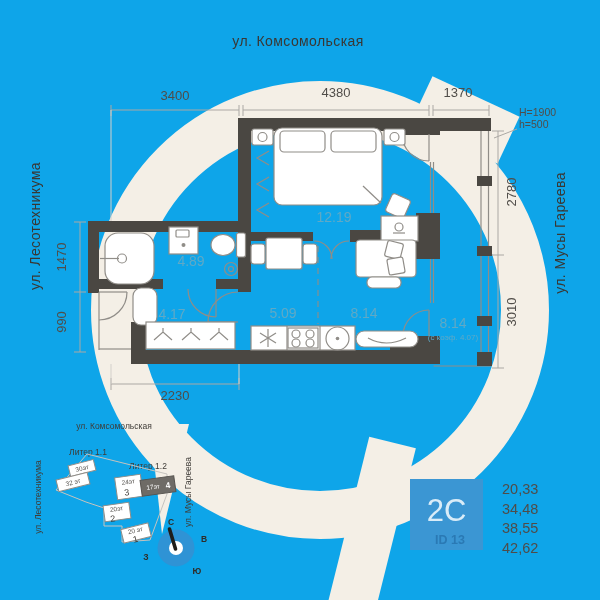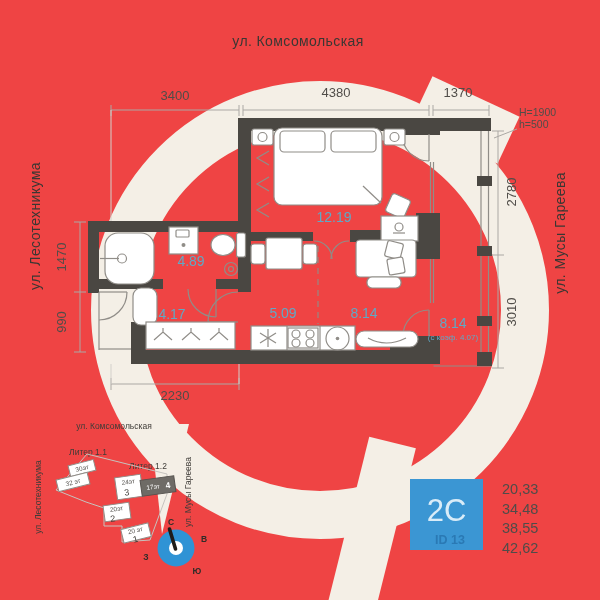--- a/index.html
+++ b/index.html
@@ -1,16 +1,16 @@
 <!DOCTYPE html>
 <html><head>
 <meta charset="utf-8">
 <style>
   html,body{margin:0;padding:0;background:#ffffff;}
-  .stage{position:relative;width:600px;height:600px;background:#ef4444;overflow:hidden;}
+  .stage{position:relative;width:600px;height:600px;background:#0ea5e9;overflow:hidden;}
   svg{display:block;}
   text{font-family:"Liberation Sans","DejaVu Sans",sans-serif;}
   .mid{text-anchor:middle;}
   .t-street{font-size:14px;fill:#3a3733;letter-spacing:.4px;}
   .t-dim{font-size:13px;fill:#504d49;}
   .t-dim-sm{font-size:10.5px;fill:#504d49;}
   .t-area{font-size:14px;fill:#5fa9c6;}
   .t-area-sm{font-size:8px;fill:#5fa9c6;}
   .t-mm{font-size:8.5px;fill:#3f3c38;}
   .t-mm-b{font-size:6.5px;fill:#55524e;}

